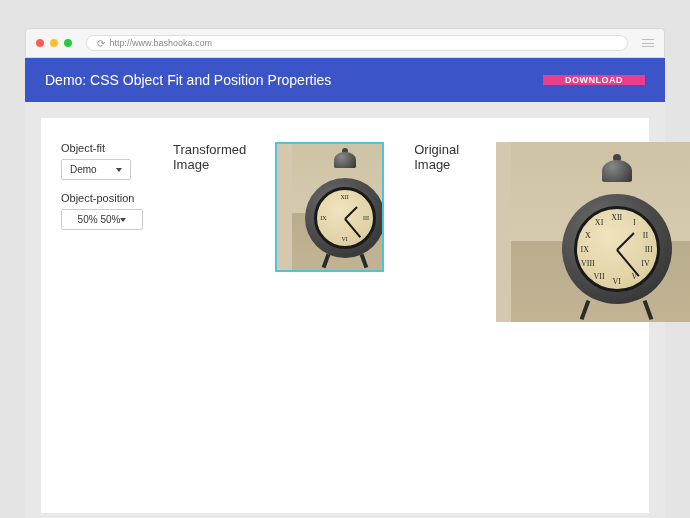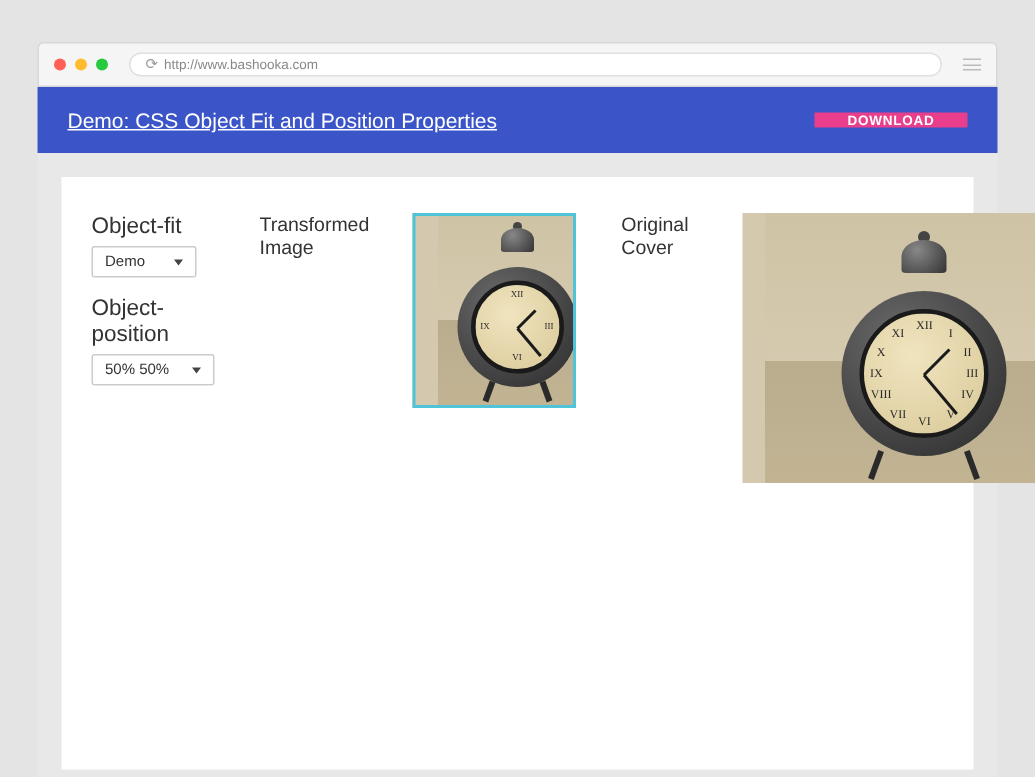--- a/index.html
+++ b/index.html
@@ -50,21 +50,20 @@
       background: #3b55c8;
       padding: 14px 20px;
       display: flex;
       align-items: center;
       justify-content: space-between;
     }
     .header-title {
       color: #fff;
       font-size: 14px;
       font-weight: 400;
-      text-decoration: underline;
     }
     .download-btn {
       background: #e83e8c;
       color: #fff;
       border: none;
       padding: 0 22px;
       font-size: 9px;
       font-weight: 700;
       letter-spacing: 0.5px;
       cursor: pointer;
@@ -77,35 +76,35 @@
       gap: 30px;
       height: 395px;
     }
     .sidebar {
       width: 110px;
       display: flex;
       flex-direction: column;
       gap: 12px;
     }
     .control-group { display: flex; flex-direction: column; gap: 5px; }
-    .control-label { font-size: 15px; color: #333; }
+    .control-label { font-size: 11px; color: #333; }
     .select {
       border: 1px solid #ccc;
       border-radius: 2px;
       padding: 4px 8px;
       font-size: 10px;
       color: #333;
       background: #fff;
       display: flex;
       justify-content: space-between;
       align-items: center;
       cursor: pointer;
       width: 70px;
     }
-    .select.wide { width: 82px; }
+    .select.wide { width: 82px; justify-content: center; }
     .caret {
       width: 0; height: 0;
       border-left: 3px solid transparent;
       border-right: 3px solid transparent;
       border-top: 4px solid #444;
     }
     .image-col { display: flex; flex-direction: row; gap: 8px; }
     .section-title { font-size: 13px; color: #333; font-weight: 400; }
     .transformed-frame {
       width: 130px;
@@ -259,21 +258,21 @@
               <div class="hand min"></div>
             </div>
           </div>
           <div class="leg l"></div>
           <div class="leg r"></div>
         </div>
       </div>
     </div>
 
     <div class="image-col">
-      <div class="section-title">Original Cover</div>
+      <div class="section-title">Original Image</div>
       <div class="original-frame">
         <div class="clock-img">
           <div class="clock-bg"></div>
           <div class="bell-cap"></div>
           <div class="bell"></div>
           <div class="clock-body">
             <div class="clock-face">
               <div class="numeral" style="left:50%;top:10%">XII</div>
               <div class="numeral" style="left:72%;top:16%">I</div>
               <div class="numeral" style="left:86%;top:32%">II</div>

